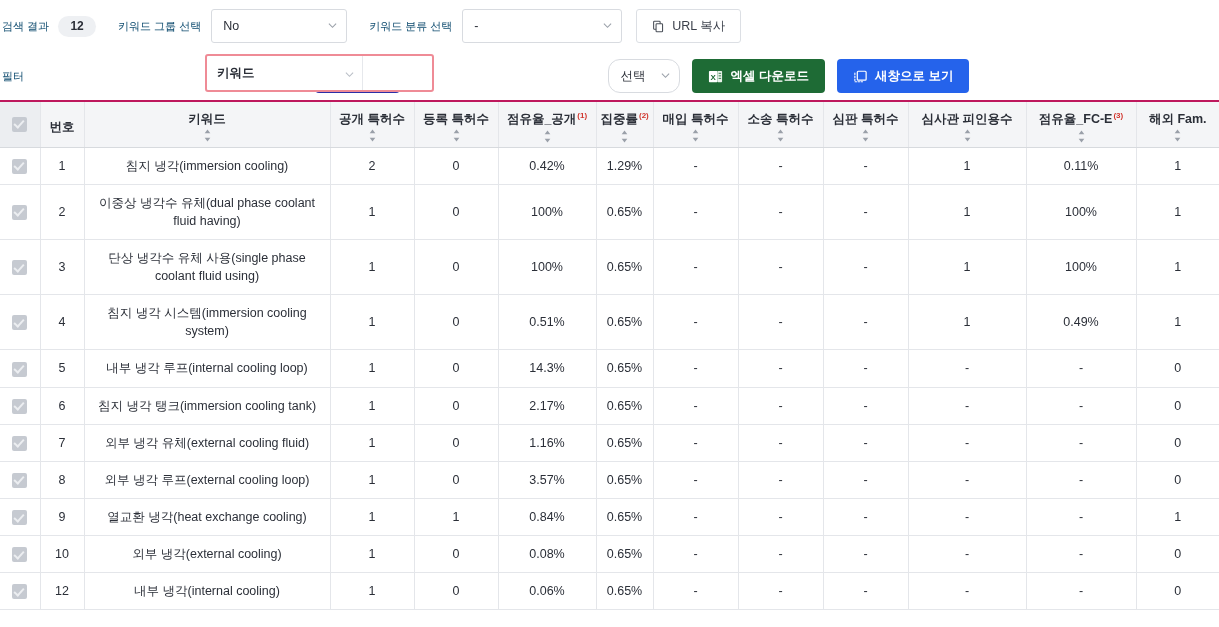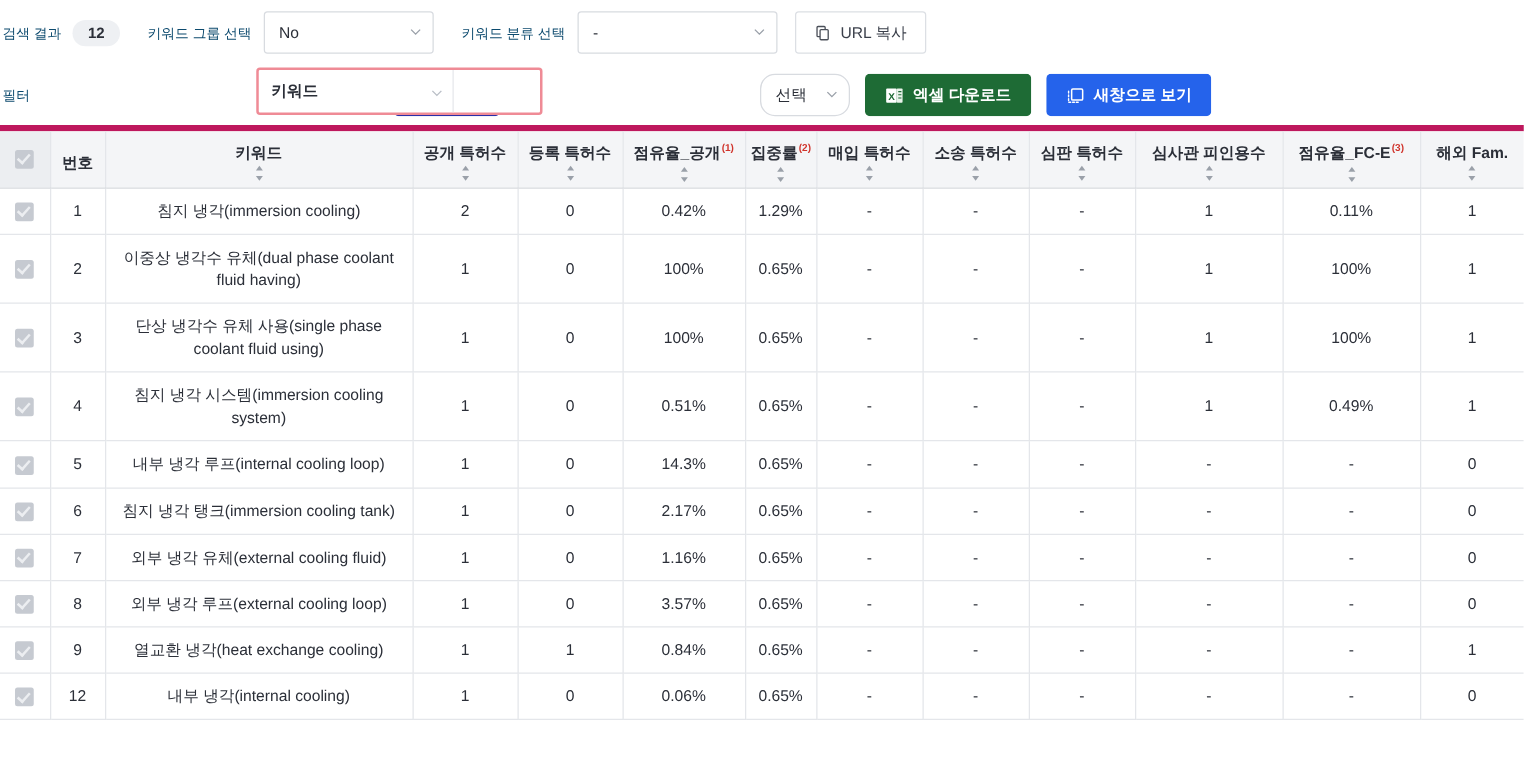--- a/index.html
+++ b/index.html
@@ -159,21 +159,21 @@
 
   .ic { display: inline-block; line-height: 0; }
 
   
   .table-wrap {
     position: absolute;
     left: 0; top: 100px;
     width: 1219px;
     height: 514px;
     overflow: hidden;
-    border-top: 5px solid #be185d;
+    border-top: 2px solid #be185d;
   }
   table.grid {
     border-collapse: collapse;
     width: 1219px;
     table-layout: fixed;
     font-size: 12.5px;
   }
   table.grid th, table.grid td {
     border-right: 1px solid #e4e6ea;
     border-bottom: 1px solid #e4e6ea;
@@ -623,20 +623,35 @@
           <td>0.65%</td>
           <td class="cell-dash">-</td>
           <td class="cell-dash">-</td>
           <td class="cell-dash">-</td>
           <td class="cell-dash">-</td>
           <td class="cell-dash">-</td>
           <td style="border-right: none;">1</td>
         </tr>
         <tr>
           <td class="cell-cb"><span class="cb"></span></td>
+          <td>10</td>
+          <td class="cell-kw">외부 냉각(external cooling)</td>
+          <td>1</td>
+          <td>0</td>
+          <td>0.08%</td>
+          <td>0.65%</td>
+          <td class="cell-dash">-</td>
+          <td class="cell-dash">-</td>
+          <td class="cell-dash">-</td>
+          <td class="cell-dash">-</td>
+          <td class="cell-dash">-</td>
+          <td style="border-right: none;">0</td>
+        </tr>
+        <tr>
+          <td class="cell-cb"><span class="cb"></span></td>
           <td>12</td>
           <td class="cell-kw">내부 냉각(internal cooling)</td>
           <td>1</td>
           <td>0</td>
           <td>0.06%</td>
           <td>0.65%</td>
           <td class="cell-dash">-</td>
           <td class="cell-dash">-</td>
           <td class="cell-dash">-</td>
           <td class="cell-dash">-</td>

